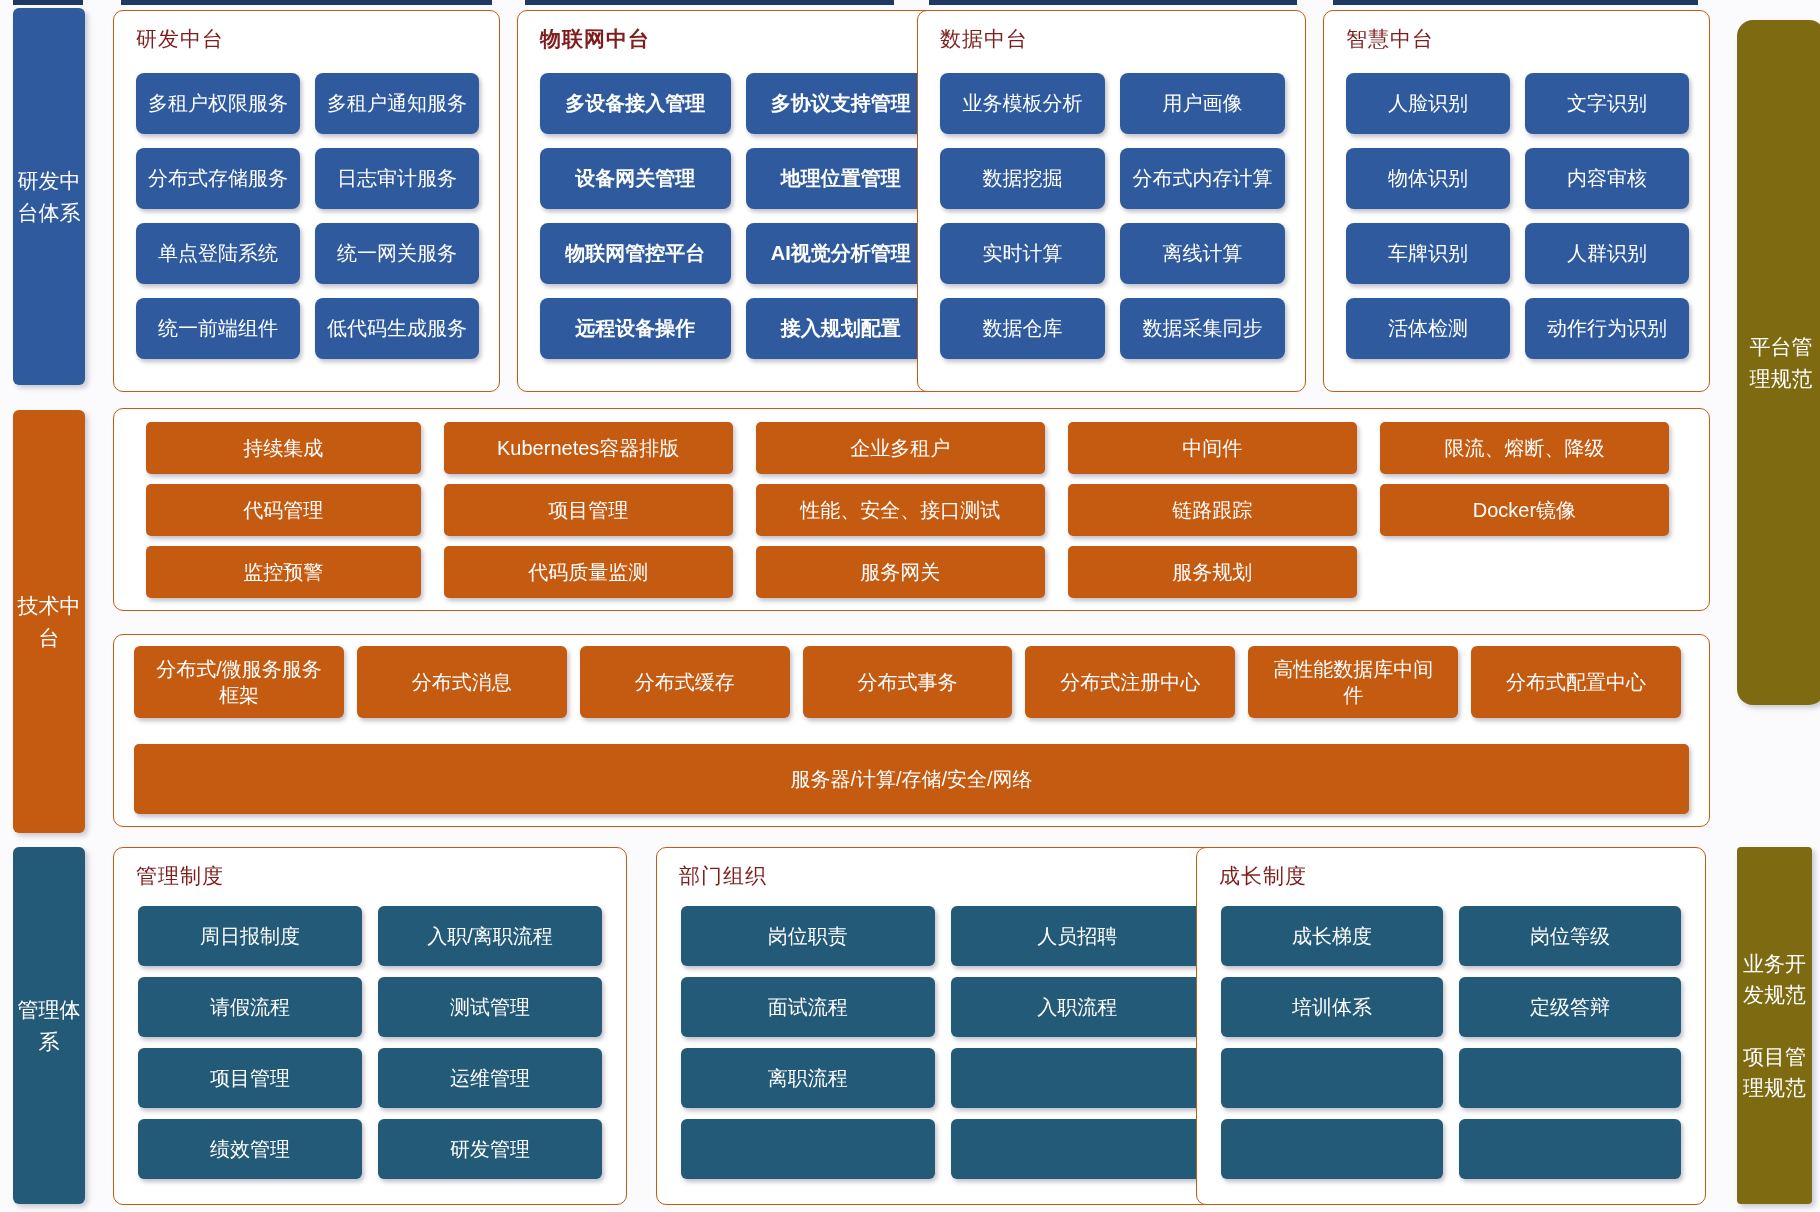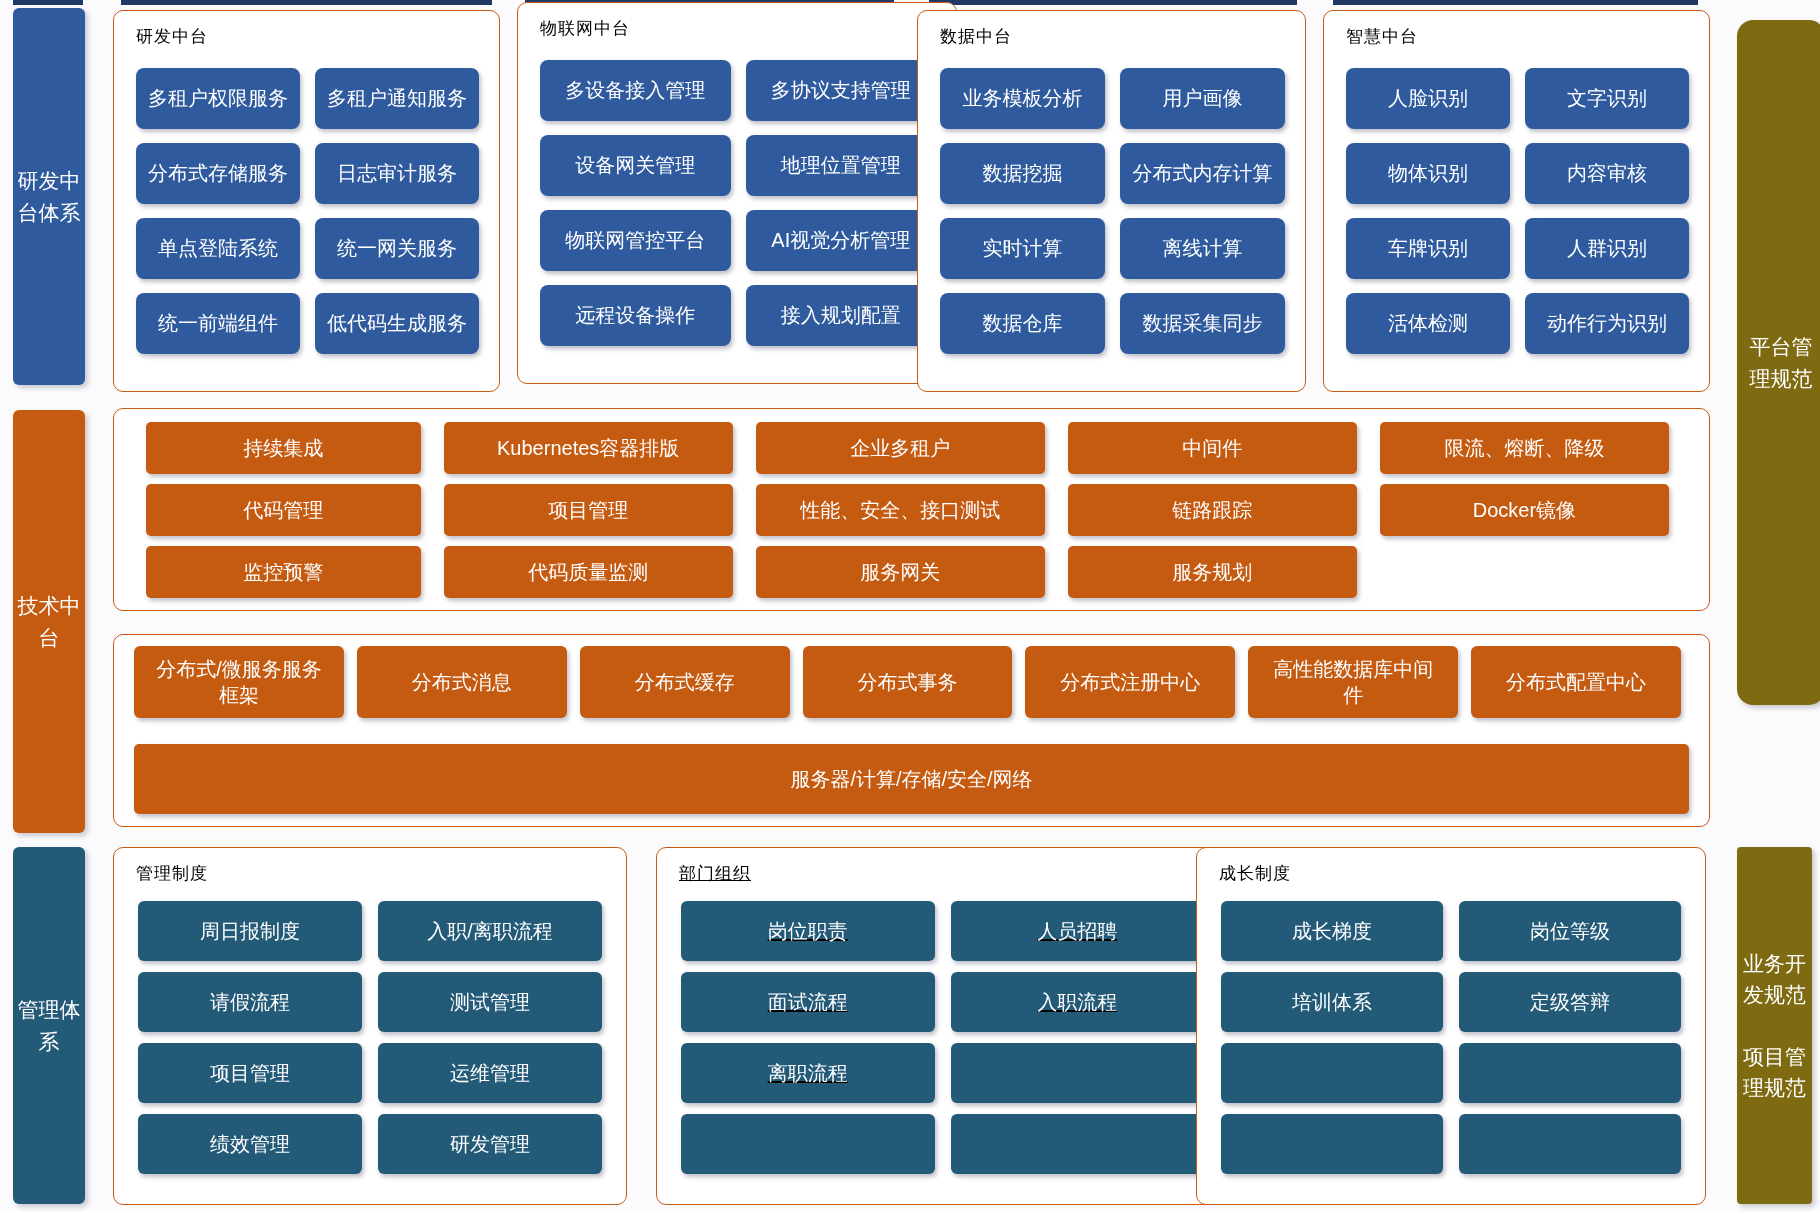--- a/index.html
+++ b/index.html
@@ -24,29 +24,29 @@
     font-size:21px;line-height:1.5;box-sizing:border-box;padding:12px 4px;
     box-shadow:3px 3px 5px rgba(110,110,130,.35);
   }
   #rail-rnd{left:13px;top:8px;width:72px;height:377px;background:var(--blue);}
   #rail-tech{left:13px;top:410px;width:72px;height:423px;background:var(--orange);}
   #rail-mgmt{left:13px;top:847px;width:72px;height:357px;background:var(--navy);}
   #rail-platform{left:1737px;top:20px;width:88px;height:685px;background:var(--olive);border-radius:16px;text-align:center;}
   #rail-biz{left:1737px;top:847px;width:75px;height:357px;background:var(--olive);border-radius:4px;gap:30px;}
   
   .panel{position:absolute;background:#fff;border:1.6px solid var(--border);border-radius:10px;box-sizing:border-box;}
-  .panel-title{margin:14px 0 0 22px;font-size:17px;color:#000000;letter-spacing:1px;}
+  .panel-title{margin:14px 0 0 22px;font-size:21px;color:#7f1d1d;letter-spacing:1px;}
   #p1{left:113px;top:10px;width:387px;height:382px;}
-  #p2{left:517px;top:2px;width:440px;height:382px;}
+  #p2{left:517px;top:10px;width:440px;height:382px;font-weight:bold;}
   #p3{left:917px;top:10px;width:389px;height:382px;}
   #p4{left:1323px;top:10px;width:387px;height:382px;}
   #tech{left:113px;top:408px;width:1597px;height:203px;}
   #infra{left:113px;top:634px;width:1597px;height:193px;}
   #b1{left:113px;top:847px;width:514px;height:358px;}
-  #b2{left:656px;top:847px;width:573px;height:358px;text-decoration:underline;}
+  #b2{left:656px;top:847px;width:573px;height:358px;}
   #b3{left:1196px;top:847px;width:510px;height:358px;}
   
   .grid2{display:grid;grid-template-columns:1fr 1fr;gap:14px 15px;margin:20px 20px 0 22px;}
   .grid5{display:grid;grid-template-columns:0.95fr 1fr 1fr 1fr 1fr;gap:10px 23px;margin:13px 40px 0 32px;}
   .grid7{display:grid;grid-template-columns:repeat(7,1fr);gap:13px;margin:11px 28px 0 20px;}
   .gridb{display:grid;grid-template-columns:1fr 1fr;gap:11px 16px;margin:16px 24px 0 24px;}
   
   .btn{
     display:flex;align-items:center;justify-content:center;color:#fff;text-align:center;
     border-radius:8px;box-shadow:2px 3px 4px rgba(115,115,135,.45);box-sizing:border-box;

